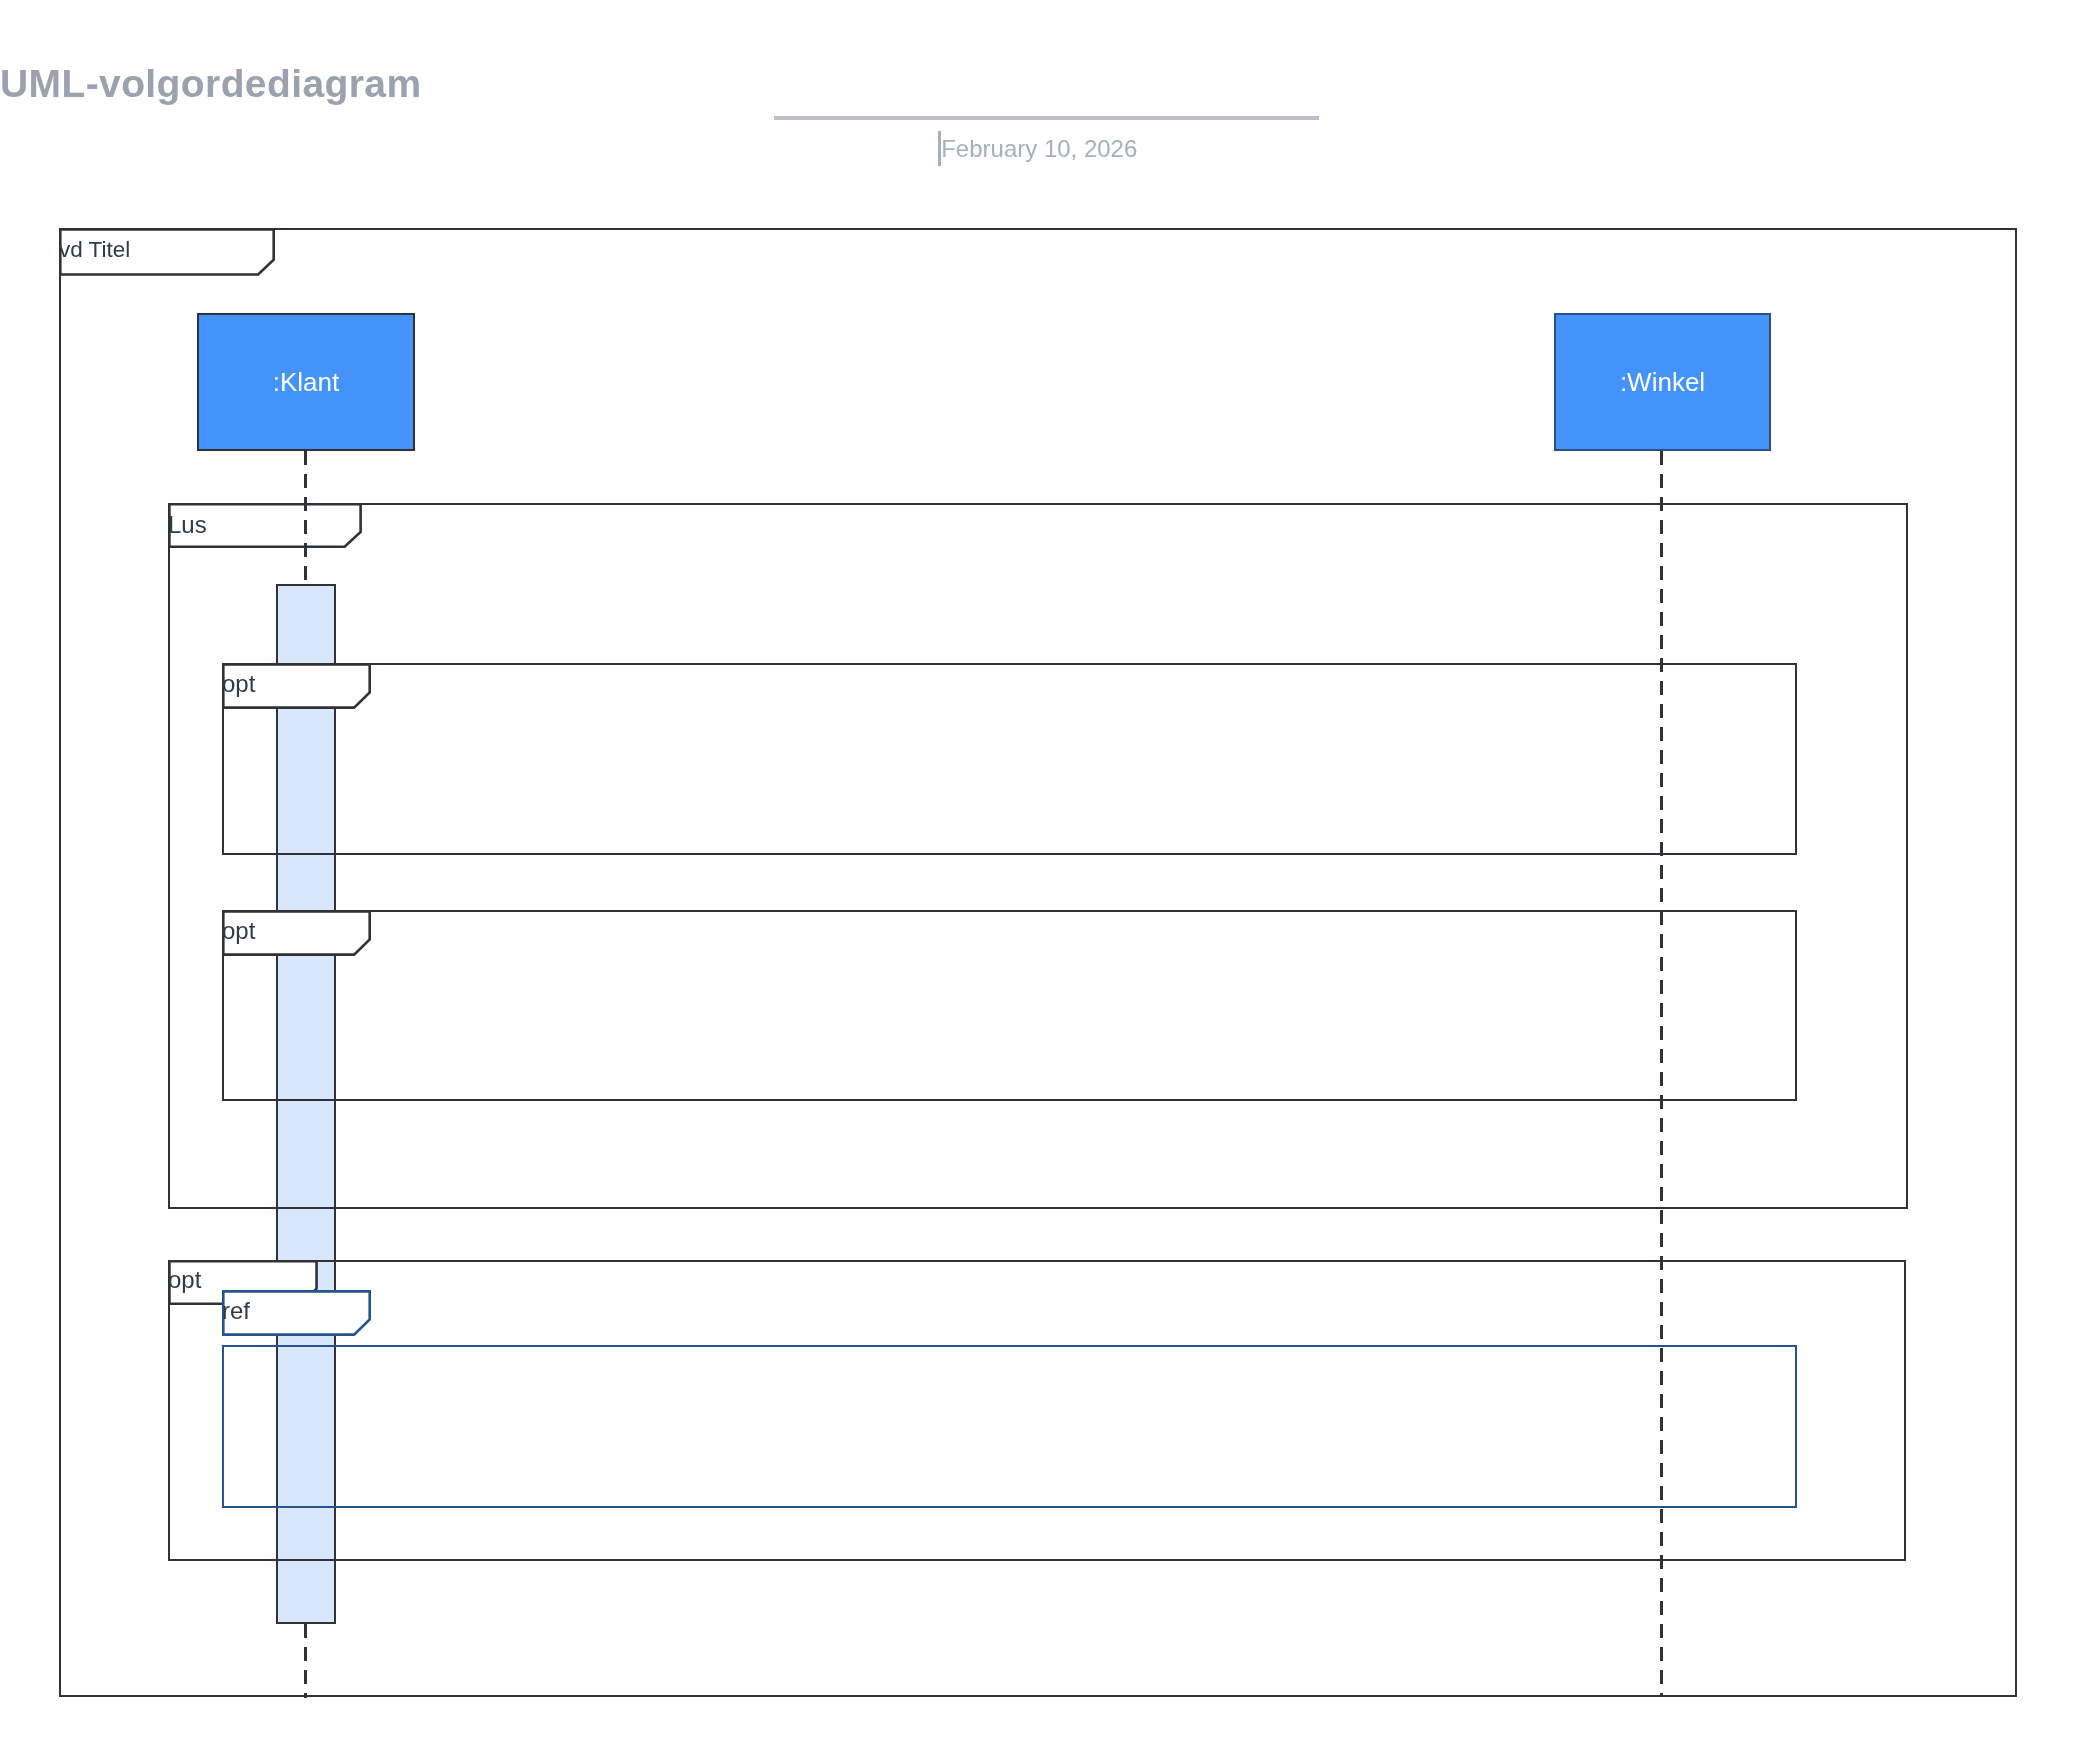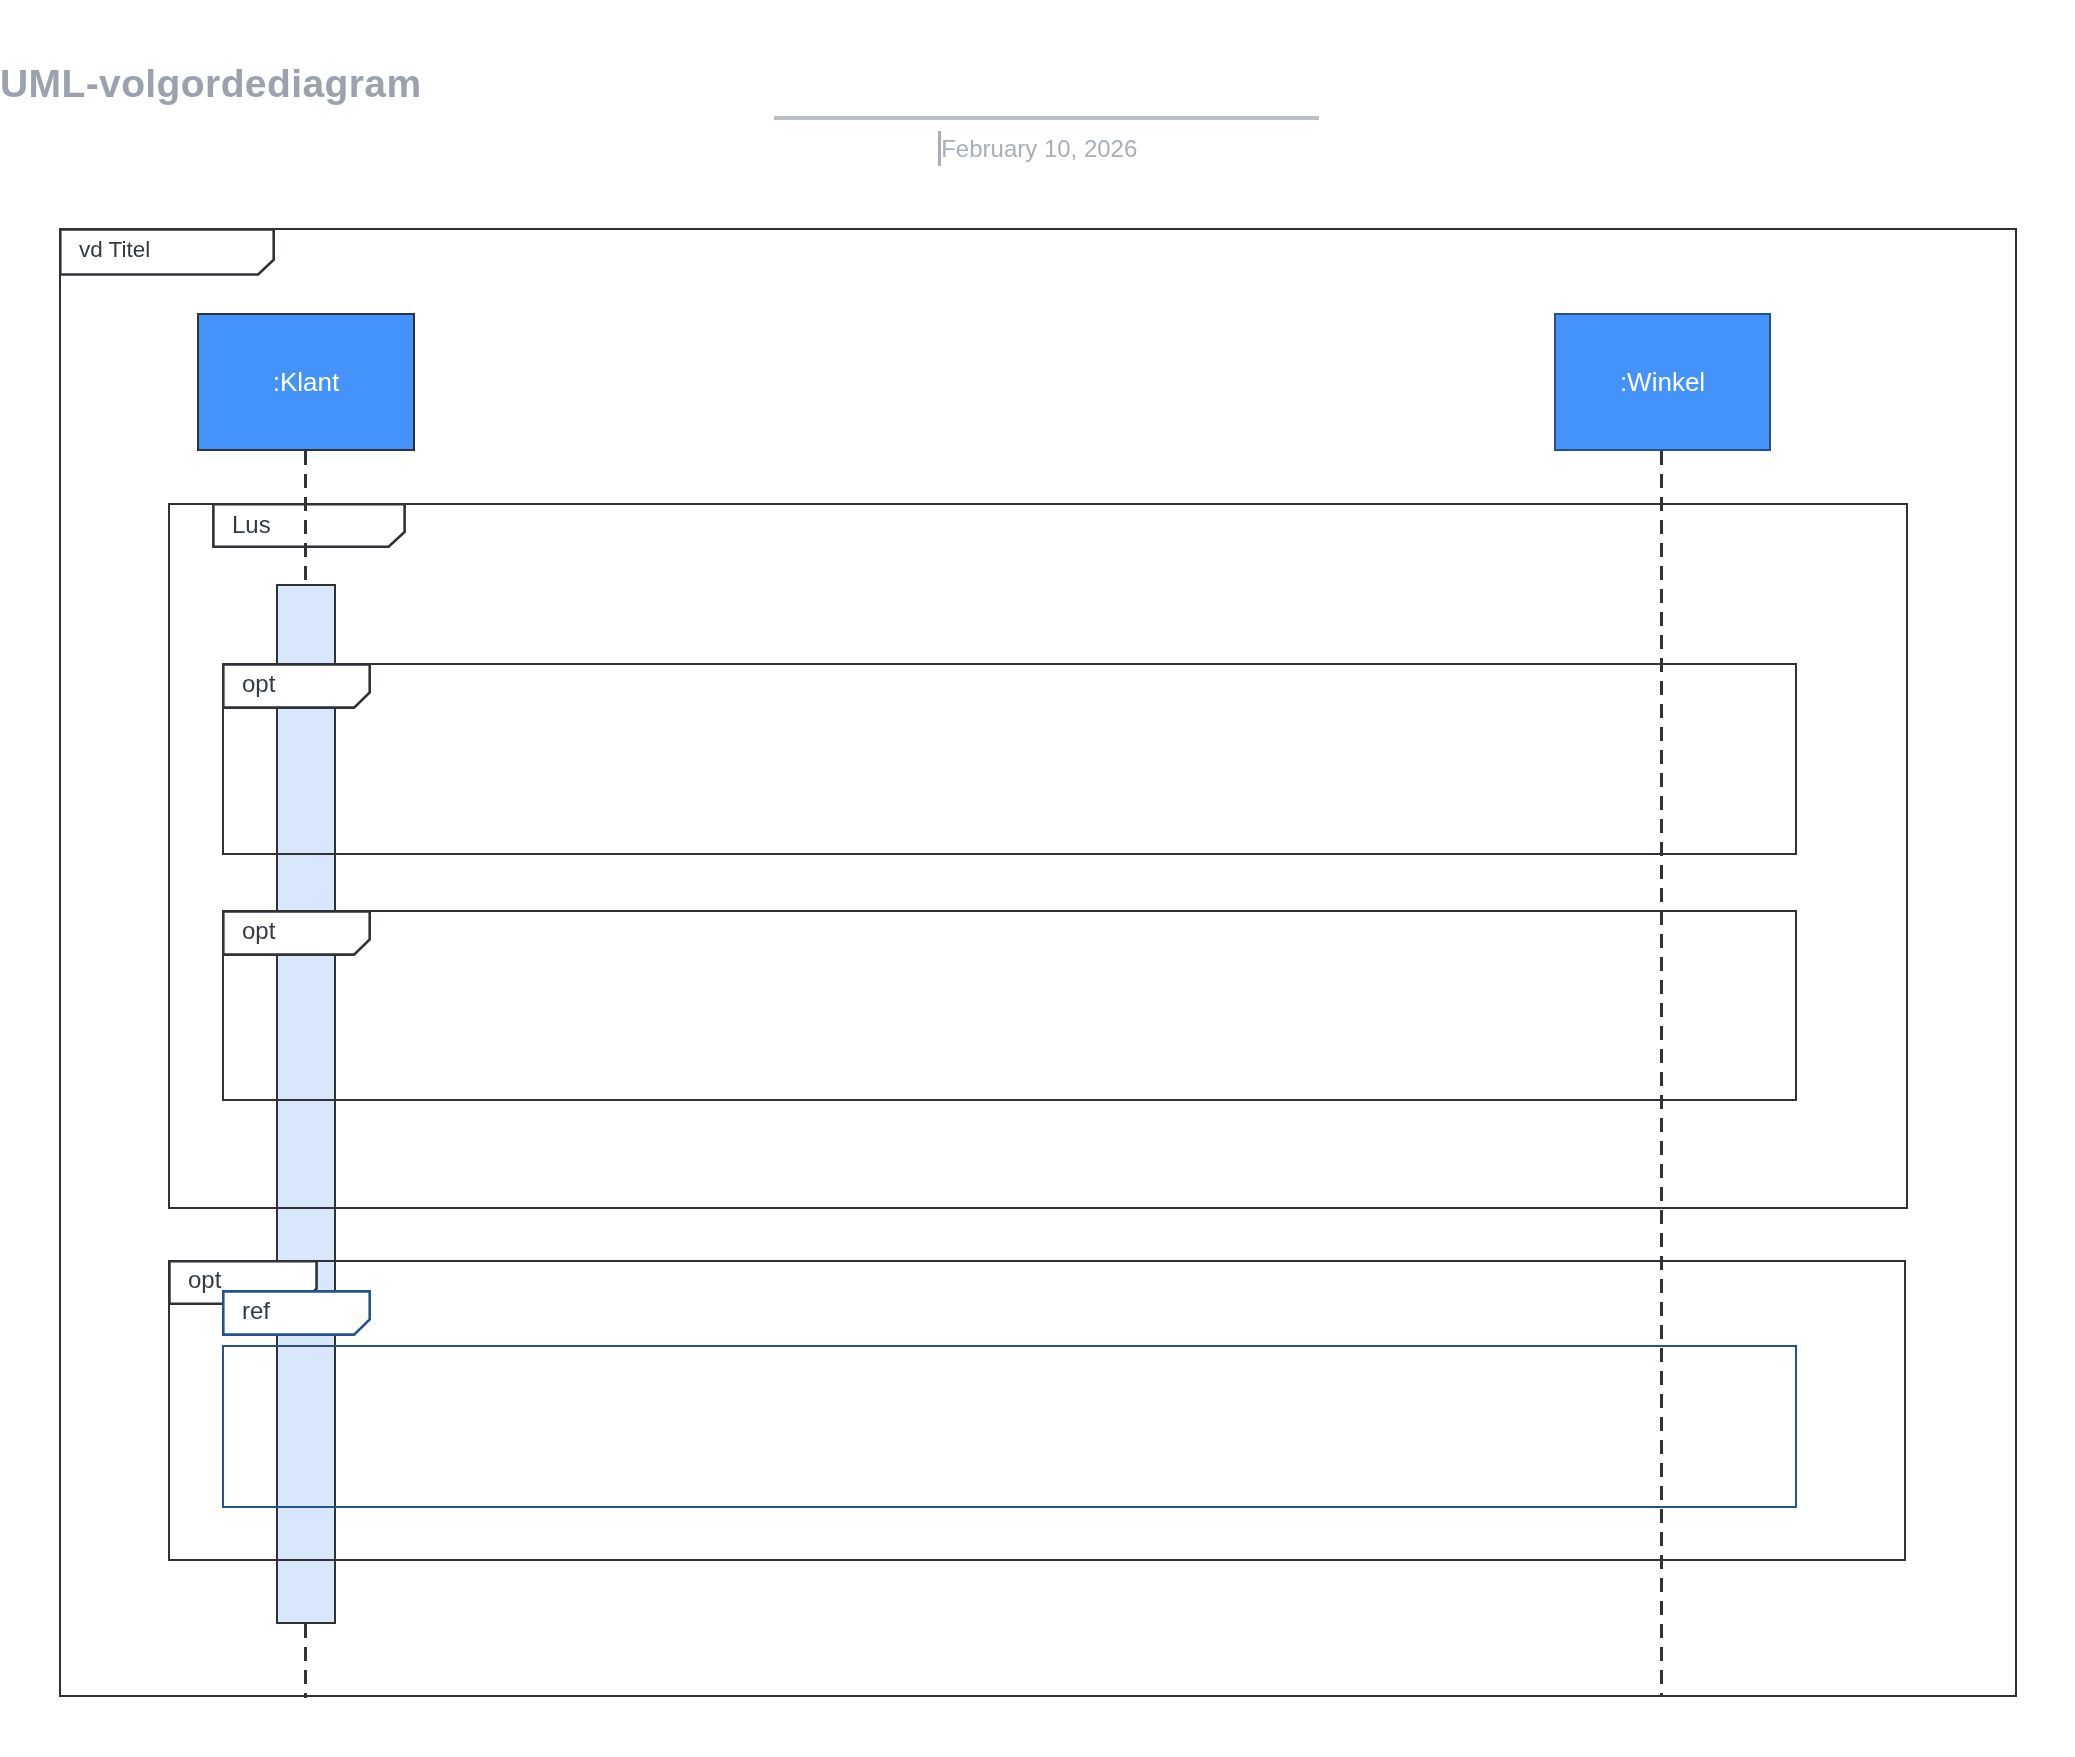--- a/index.html
+++ b/index.html
@@ -51,21 +51,21 @@
   }
 
   
   .pent { z-index: 3; }
   .pent svg { display: block; }
   .pent .pent-text {
     position: absolute; left: 0; top: 0;
     width: 100%; height: 100%;
     display: flex; align-items: center;
     box-sizing: border-box;
-    padding-left: 20px; padding-bottom: 4.3px;
+    padding-left: 0; padding-bottom: 4.3px;
     font-size: 24px;
     color: #343A42;
   }
 
   
   .actor {
     width: 218px; height: 138px;
     background: #4493FB;
     box-sizing: border-box;
     display: flex; align-items: center; justify-content: center;
@@ -123,21 +123,21 @@
     <span class="pent-text" style="font-size:22.5px;">vd Titel</span>
   </div>
 
   <div class="abs activation"></div>
 
   <div class="abs lifeline" style="left:304px; top:451px; height:132px;"></div>
   <div class="abs lifeline" style="left:304px; top:1624px; height:74px;"></div>
   <div class="abs lifeline" style="left:1660px; top:451px; height:1246px;"></div>
 
   <div class="abs fragment frag-dark" style="left:168px; top:503px; width:1740px; height:706px;"></div>
-  <div class="abs pent" style="left:168px; top:503px; width:194px; height:49px;margin-left:44px;">
+  <div class="abs pent" style="left:168px; top:503px; width:194px; height:49px;">
     <svg width="194" height="45" viewBox="0 0 224 52">
       <polygon points="1.5,1.5 222.5,1.5 222.5,33.5 204,50.5 1.5,50.5" fill="#ffffff" stroke="#2F3237" stroke-width="3"></polygon>
     </svg>
     <span class="pent-text">Lus</span>
   </div>
 
   <div class="abs fragment frag-dark" style="left:222px; top:663px; width:1575px; height:192px;"></div>
   <div class="abs pent" style="left:222px; top:663px; width:149px; height:46px;">
     <svg width="149" height="46" viewBox="0 0 172 53">
       <polygon points="1.5,1.5 170.5,1.5 170.5,34 152.5,51.5 1.5,51.5" fill="#ffffff" stroke="#2F3237" stroke-width="3"></polygon>

